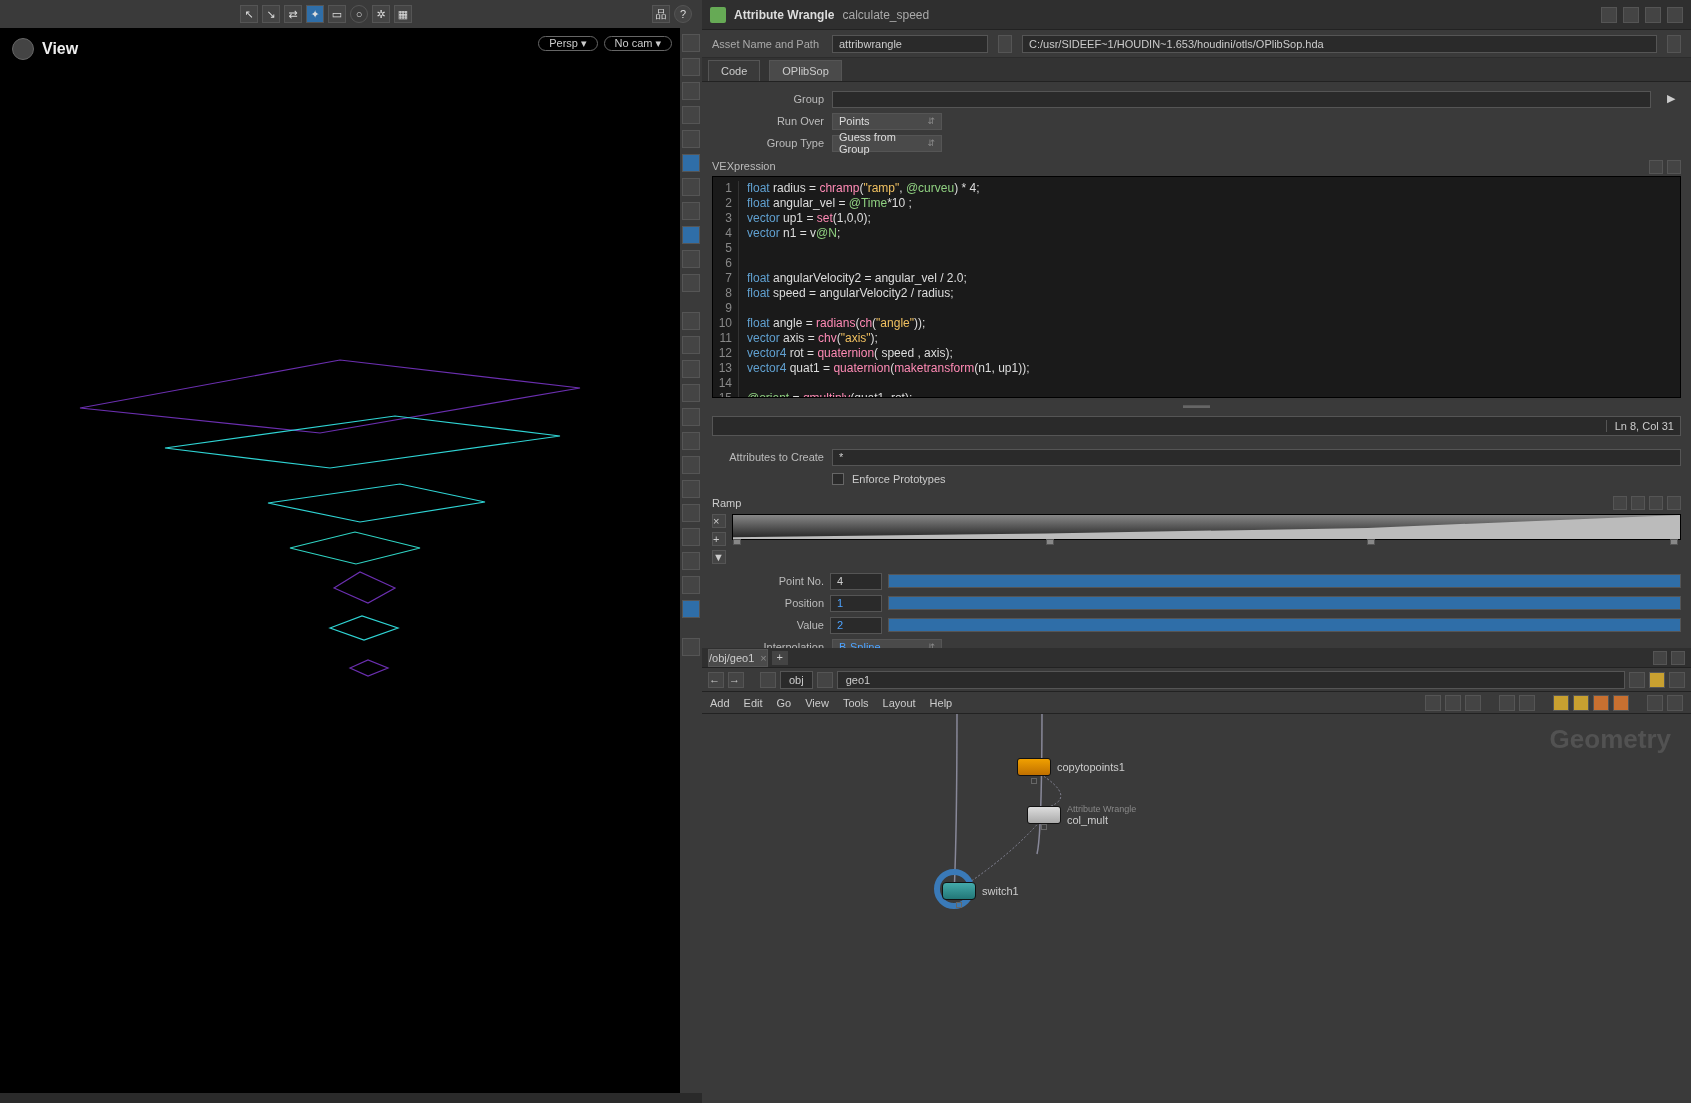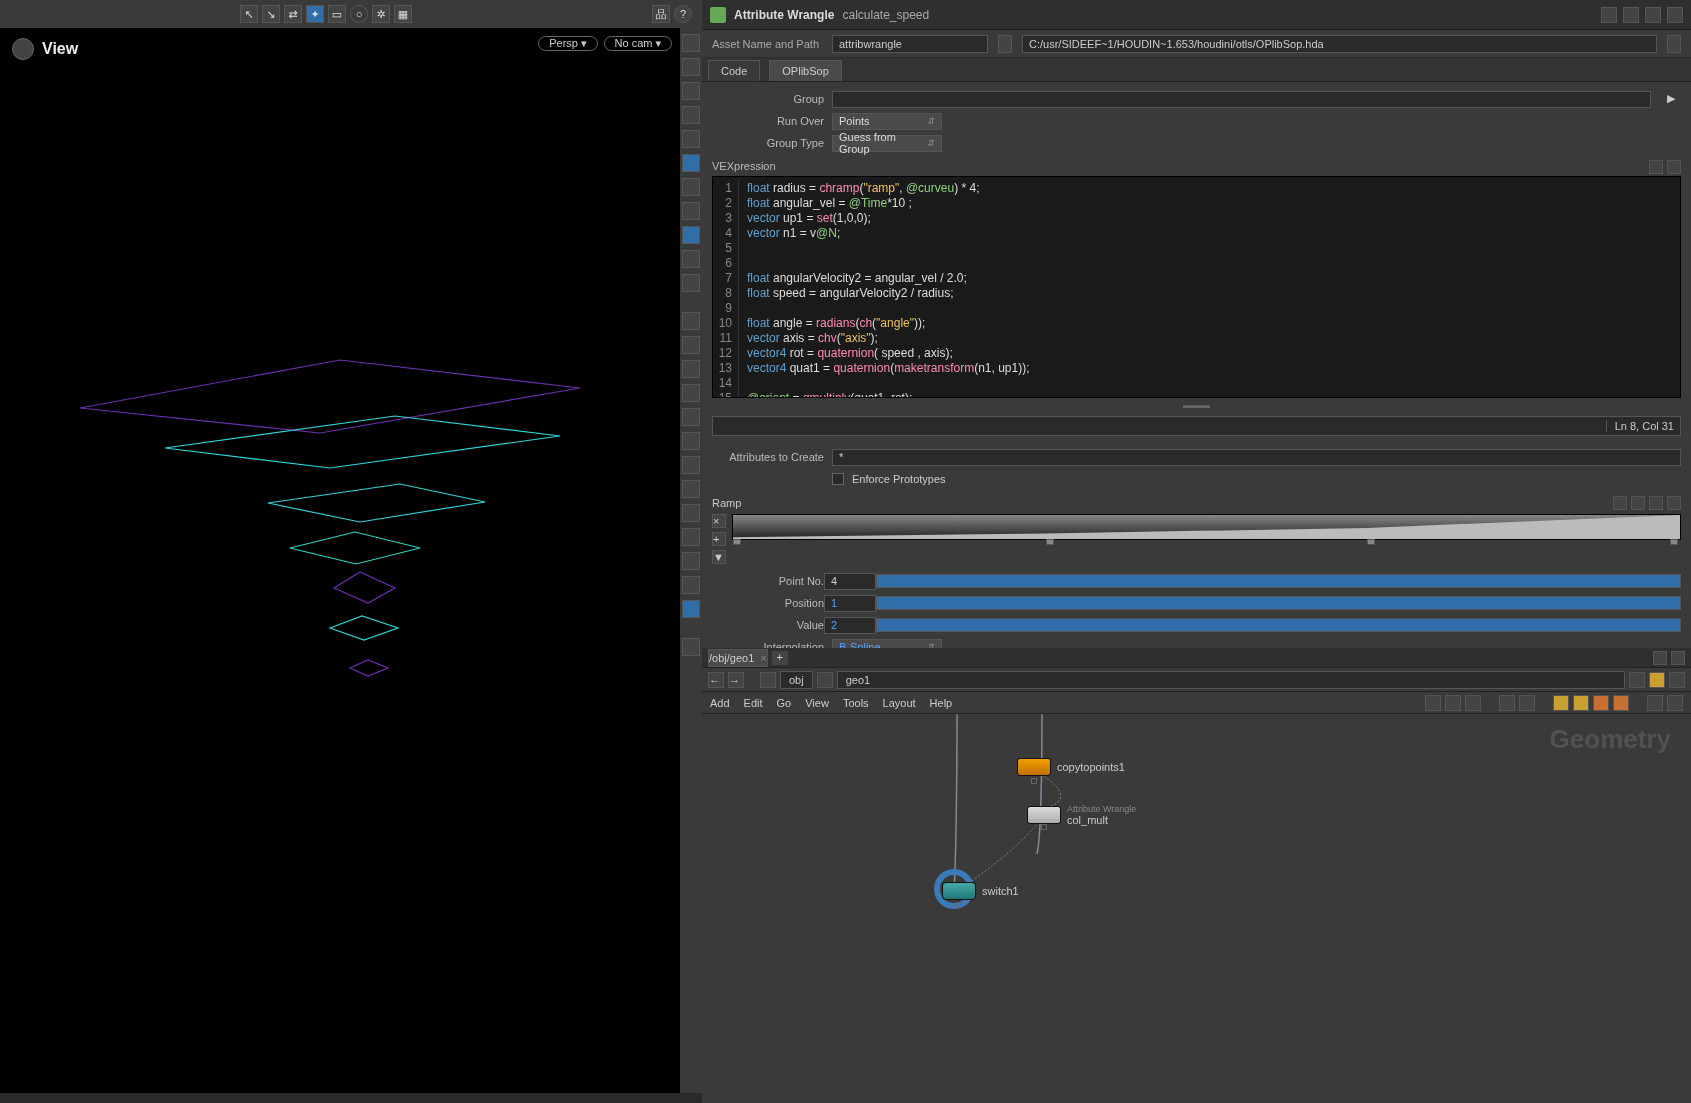--- a/index.html
+++ b/index.html
@@ -63,21 +63,21 @@
 .code .src { padding-left: 8px; white-space: pre; color: #ddd; }
 .kw { color: #60a0d0; }
 .fn { color: #ff8ab5; }
 .str { color: #f0c060; }
 .num { color: #ddd; }
 .at { color: #8fd080; }
 
 .code-status { height: 20px; background: #2a2a2a; border: 1px solid #555; display: flex; align-items: center; padding: 8px 6px; margin-top: 6px; }
 .code-status .pos { margin-left: auto; color: #ccc; font-size: 11px; border-left:1px solid #555; padding-left:8px;}
 
-.slider-row { display: flex; align-items: center; height: 22px; }
+.slider-row { display: flex; align-items: center; height: 22px; gap: 6px; }
 .slider-row .plabel { width: 112px; text-align: right; color: #bbb; font-size: 11px; }
 .slider-row .val { width: 52px; background: #2a2a2a; border: 1px solid #555; height: 17px; color: #ccc; padding: 0 6px; font-size: 11px; }
 .slider-row.blue .val { color: #4da3ff; }
 .slider-track { flex: 1; height: 14px; position: relative; background: #2a2a2a; border: 1px solid #555; }
 .slider-track .fill { position: absolute; top: 0; bottom: 0; left: 0; background: #2f6ea8; }
 
 .ramp-head { display:flex; justify-content:space-between; align-items:center; margin-top:6px;}
 .ramp-tools { display:flex; gap:4px;}
 .ramp-tools .rt { width:14px; height:14px; background:#444; border:1px solid #555; cursor:pointer;}
 .ramp-row { display:flex; align-items:flex-start; gap:6px; margin-top:4px;}

